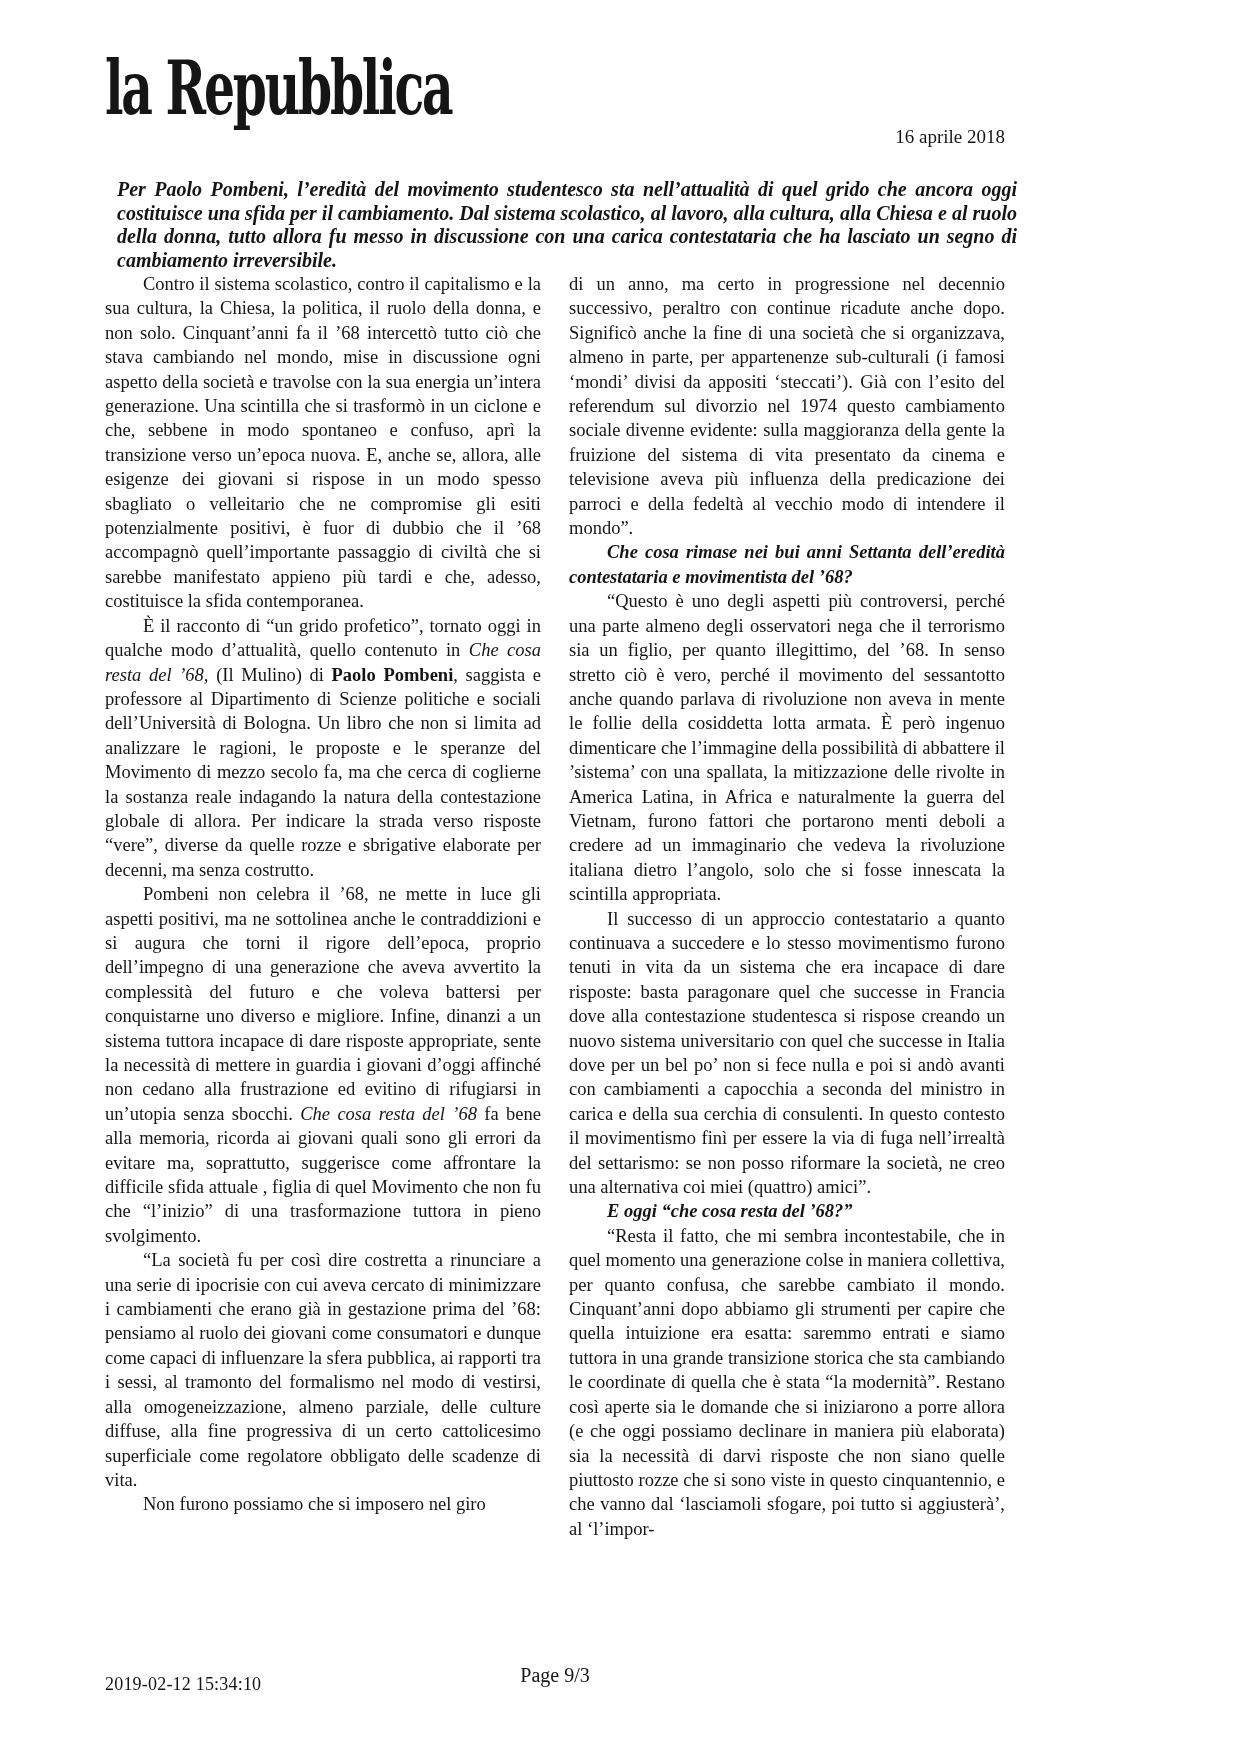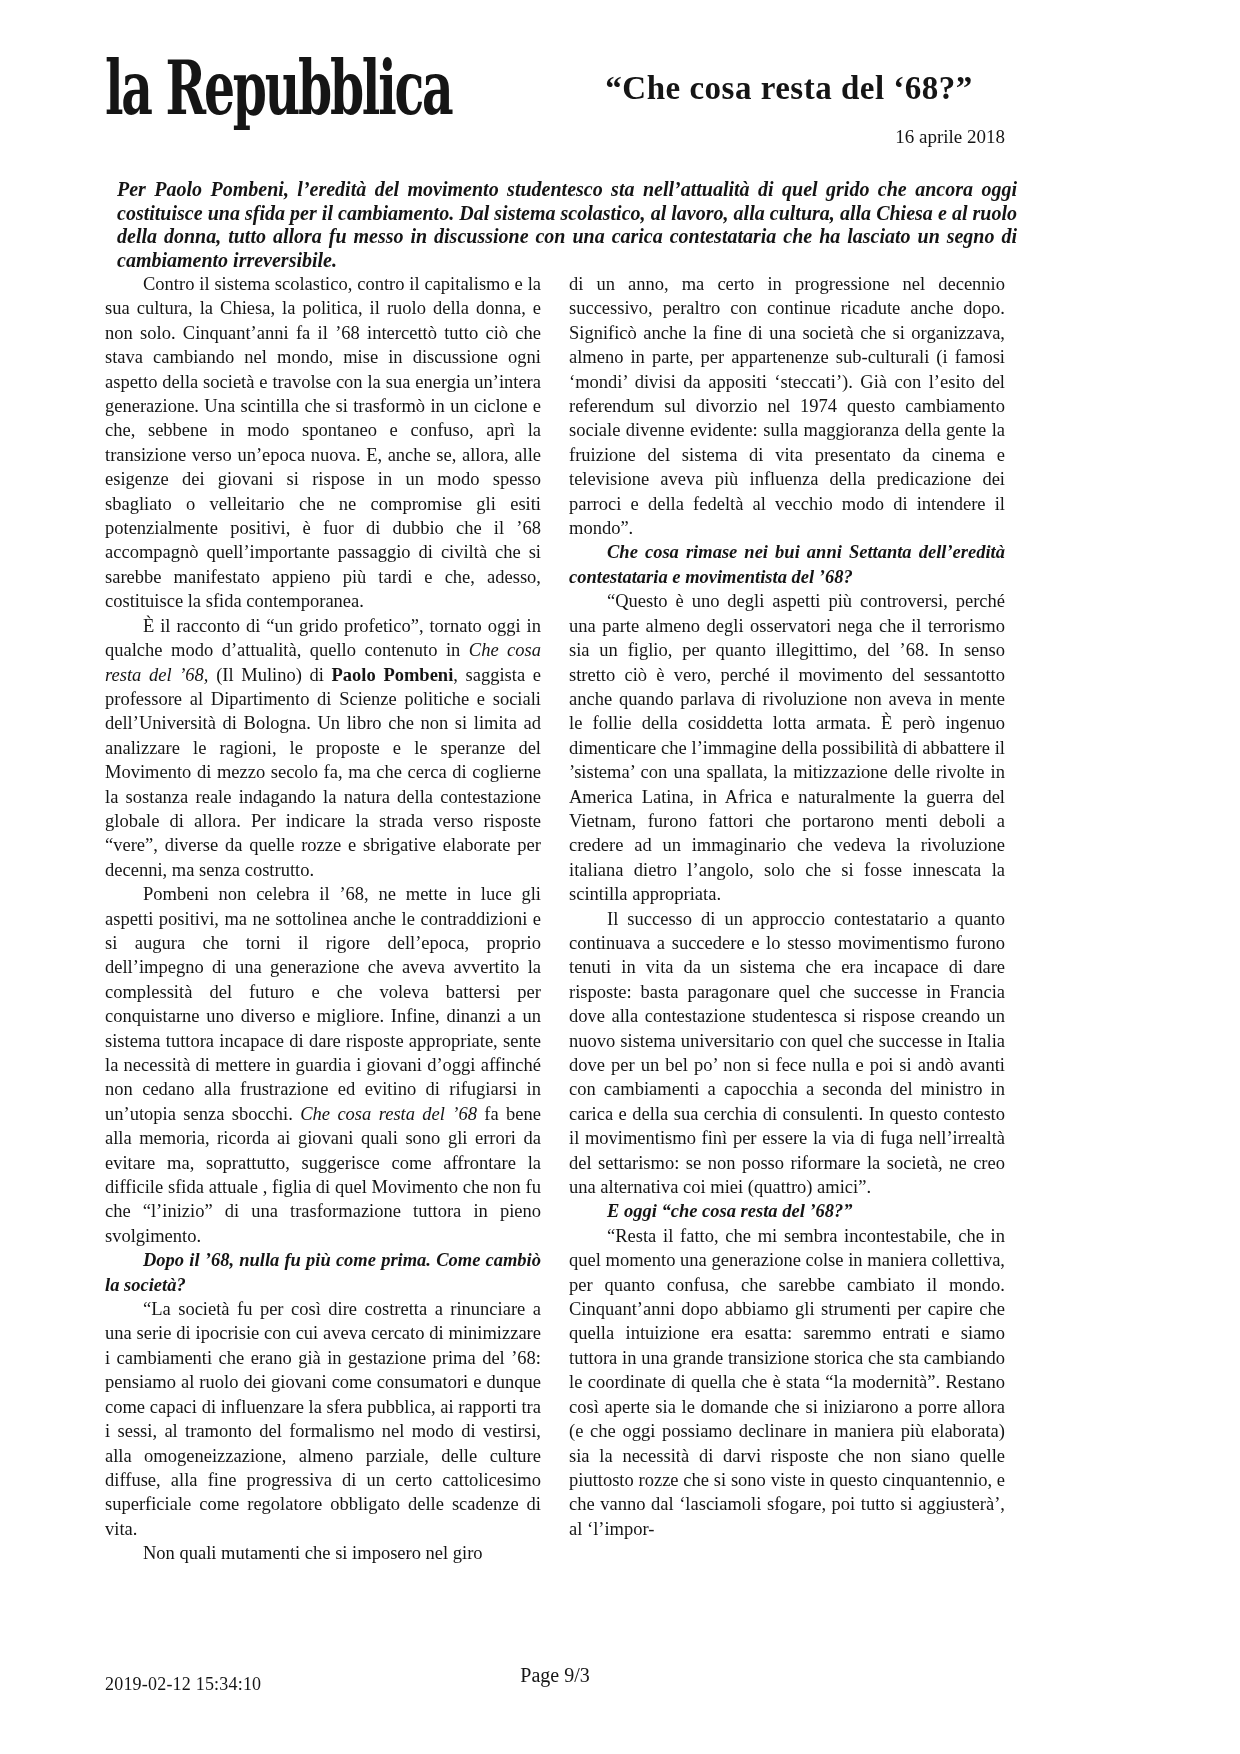--- a/index.html
+++ b/index.html
@@ -93,35 +93,33 @@
     font-size: 20px;
   }
 </style>
 </head>
 <body>
 
 <div class="page">
 
   <header class="masthead">
     <div class="logo">la Repubblica</div>
-    <h1 class="title">“Che cosa resta del ‘68?”</h1>
   </header>
 
   <div class="dateline">16 aprile 2018</div>
 
   <p class="lede">Per Paolo Pombeni, l’eredità del movimento studentesco sta nell’attualità di quel grido che ancora oggi costituisce una sfida per il cambiamento. Dal sistema scolastico, al lavoro, alla cultura, alla Chiesa e al ruolo della donna, tutto allora fu messo in discussione con una carica contestataria che ha lasciato un segno di cambiamento irreversibile.</p>
 
   <main class="columns">
     <div class="col">
         <p class=""><span>Contro il sistema scolastico, contro il capitalismo e la sua cultura, la Chiesa, la politica, il ruolo della donna, e non solo. Cinquant’anni fa il ’68 intercettò tutto ciò che stava cambiando nel mondo, mise in discussione ogni aspetto della società e travolse con la sua energia un’intera generazione. Una scintilla che si trasformò in un ciclone e che, sebbene in modo spontaneo e confuso, aprì la transizione verso un’epoca nuova. E, anche se, allora, alle esigenze dei giovani si rispose in un modo spesso sbagliato o velleitario che ne compromise gli esiti potenzialmente positivi, è fuor di dubbio che il ’68 accompagnò quell’importante passaggio di civiltà che si sarebbe manifestato appieno più tardi e che, adesso, costituisce la sfida contemporanea.</span></p>
         <p class=""><span>È il racconto di “un grido profetico”, tornato oggi in qualche modo d’attualità, quello contenuto in </span><span class="run-i">Che cosa resta del ’68,</span><span> (Il Mulino) di </span><span class="run-b">Paolo Pombeni</span><span>, saggista e professore al Dipartimento di Scienze politiche e sociali dell’Università di Bologna. Un libro che non si limita ad analizzare le ragioni, le proposte e le speranze del Movimento di mezzo secolo fa, ma che cerca di coglierne la sostanza reale indagando la natura della contestazione globale di allora. Per indicare la strada verso risposte “vere”, diverse da quelle rozze e sbrigative elaborate per decenni, ma senza costrutto.</span></p>
         <p class=""><span>Pombeni non celebra il ’68, ne mette in luce gli aspetti positivi, ma ne sottolinea anche le contraddizioni e si augura che torni il rigore dell’epoca, proprio dell’impegno di una generazione che aveva avvertito la complessità del futuro e che voleva battersi per conquistarne uno diverso e migliore. Infine, dinanzi a un sistema tuttora incapace di dare risposte appropriate, sente la necessità di mettere in guardia i giovani d’oggi affinché non cedano alla frustrazione ed evitino di rifugiarsi in un’utopia senza sbocchi. </span><span class="run-i">Che cosa resta del ’68</span><span> fa bene alla memoria, ricorda ai giovani quali sono gli errori da evitare ma, soprattutto, suggerisce come affrontare la difficile sfida attuale , figlia di quel Movimento che non fu che “l’inizio” di una trasformazione tuttora in pieno svolgimento.</span></p>
-        <p class="subhead"><span>Dopo il ’68, nulla fu più come prima. Come cambiò la società?</span></p>
         <p class=""><span>“La società fu per così dire costretta a rinunciare a una serie di ipocrisie con cui aveva cercato di minimizzare i cambiamenti che erano già in gestazione prima del ’68: pensiamo al ruolo dei giovani come consumatori e dunque come capaci di influenzare la sfera pubblica, ai rapporti tra i sessi, al tramonto del formalismo nel modo di vestirsi, alla omogeneizzazione, almeno parziale, delle culture diffuse, alla fine progressiva di un certo cattolicesimo superficiale come regolatore obbligato delle scadenze di vita.</span></p>
-        <p class=""><span>Non quali mutamenti che si imposero nel giro</span></p>
+        <p class=""><span>Non furono possiamo che si imposero nel giro</span></p>
       </div>
     <div class="col">
         <p class="noindent"><span>di un anno, ma certo in progressione nel decennio successivo, peraltro con continue ricadute anche dopo. Significò anche la fine di una società che si organizzava, almeno in parte, per appartenenze sub-culturali (i famosi ‘mondi’ divisi da appositi ‘steccati’). Già con l’esito del referendum sul divorzio nel 1974 questo cambiamento sociale divenne evidente: sulla maggioranza della gente la fruizione del sistema di vita presentato da cinema e televisione aveva più influenza della predicazione dei parroci e della fedeltà al vecchio modo di intendere il mondo”.</span></p>
         <p class="subhead"><span>Che cosa rimase nei bui anni Settanta dell’eredità contestataria e movimentista del ’68?</span></p>
         <p class=""><span>“Questo è uno degli aspetti più controversi, perché una parte almeno degli osservatori nega che il terrorismo sia un figlio, per quanto illegittimo, del ’68. In senso stretto ciò è vero, perché il movimento del sessantotto anche quando parlava di rivoluzione non aveva in mente le follie della cosiddetta lotta armata. È però ingenuo dimenticare che l’immagine della possibilità di abbattere il ’sistema’ con una spallata, la mitizzazione delle rivolte in America Latina, in Africa e naturalmente la guerra del Vietnam, furono fattori che portarono menti deboli a credere ad un immaginario che vedeva la rivoluzione italiana dietro l’angolo, solo che si fosse innescata la scintilla appropriata.</span></p>
         <p class=""><span>Il successo di un approccio contestatario a quanto continuava a succedere e lo stesso movimentismo furono tenuti in vita da un sistema che era incapace di dare risposte: basta paragonare quel che successe in Francia dove alla contestazione studentesca si rispose creando un nuovo sistema universitario con quel che successe in Italia dove per un bel po’ non si fece nulla e poi si andò avanti con cambiamenti a capocchia a seconda del ministro in carica e della sua cerchia di consulenti. In questo contesto il movimentismo finì per essere la via di fuga nell’irrealtà del settarismo: se non posso riformare la società, ne creo una alternativa coi miei (quattro) amici”.</span></p>
         <p class="subhead"><span>E oggi “che cosa resta del ’68?”</span></p>
         <p class=""><span>“Resta il fatto, che mi sembra incontestabile, che in quel momento una generazione colse in maniera collettiva, per quanto confusa, che sarebbe cambiato il mondo. Cinquant’anni dopo abbiamo gli strumenti per capire che quella intuizione era esatta: saremmo entrati e siamo tuttora in una grande transizione storica che sta cambiando le coordinate di quella che è stata “la modernità”. Restano così aperte sia le domande che si iniziarono a porre allora (e che oggi possiamo declinare in maniera più elaborata) sia la necessità di darvi risposte che non siano quelle piuttosto rozze che si sono viste in questo cinquantennio, e che vanno dal ‘lasciamoli sfogare, poi tutto si aggiusterà’, al ‘l’impor-</span></p>
       </div>
   </main>

